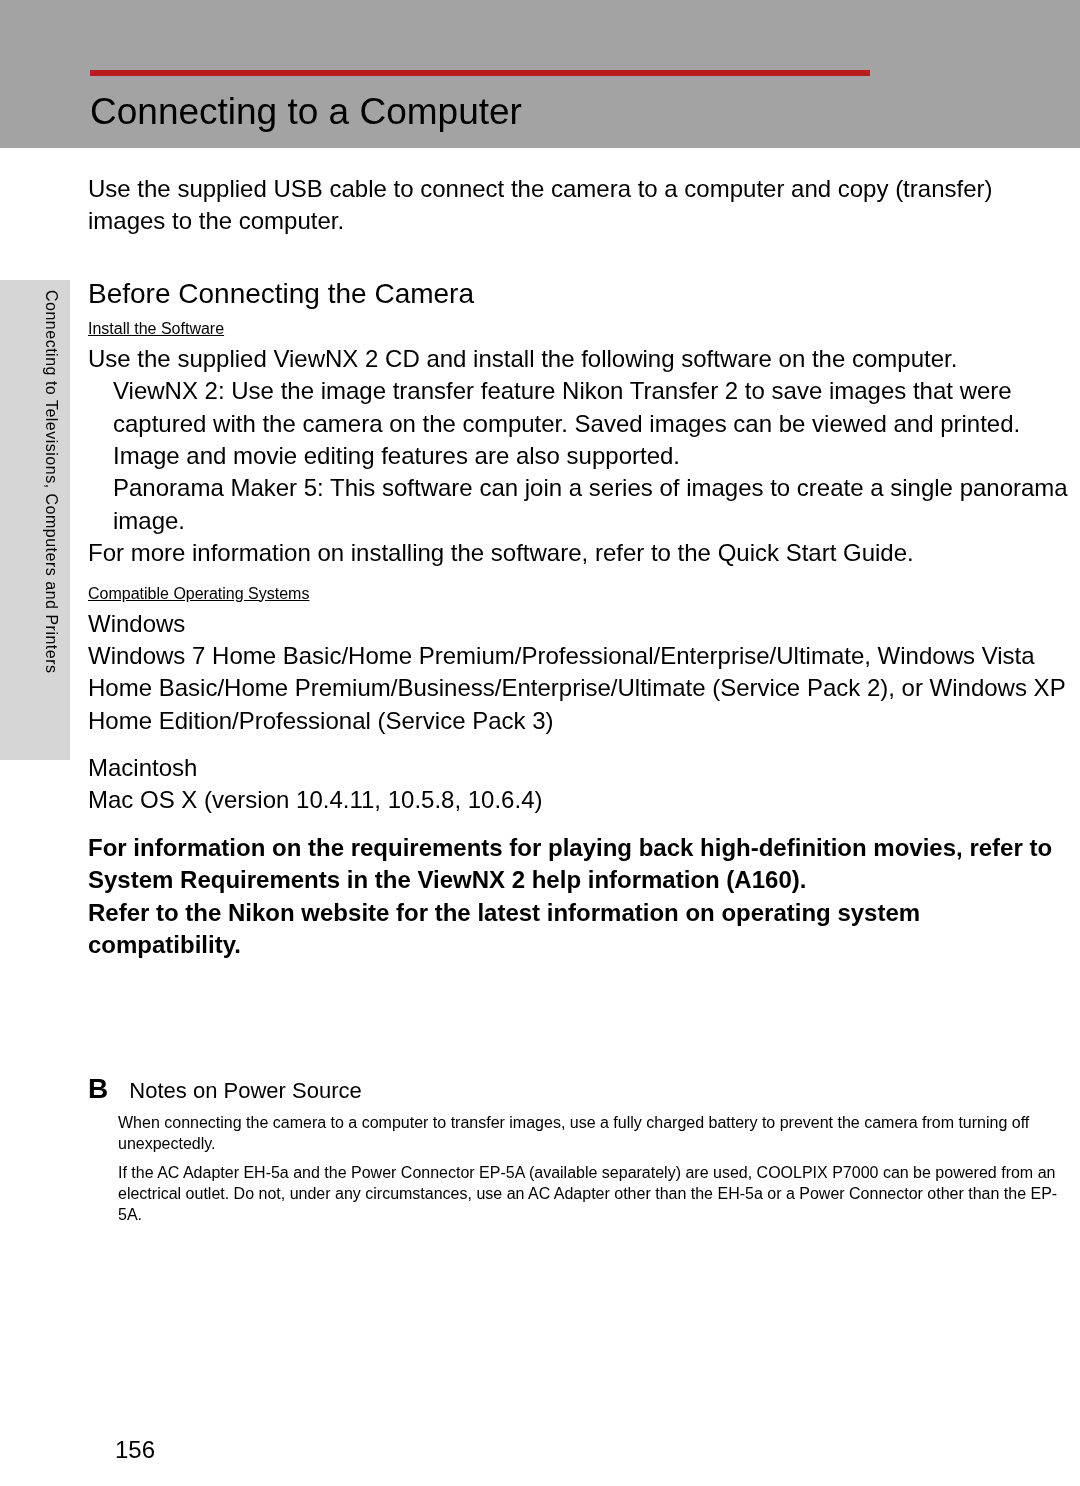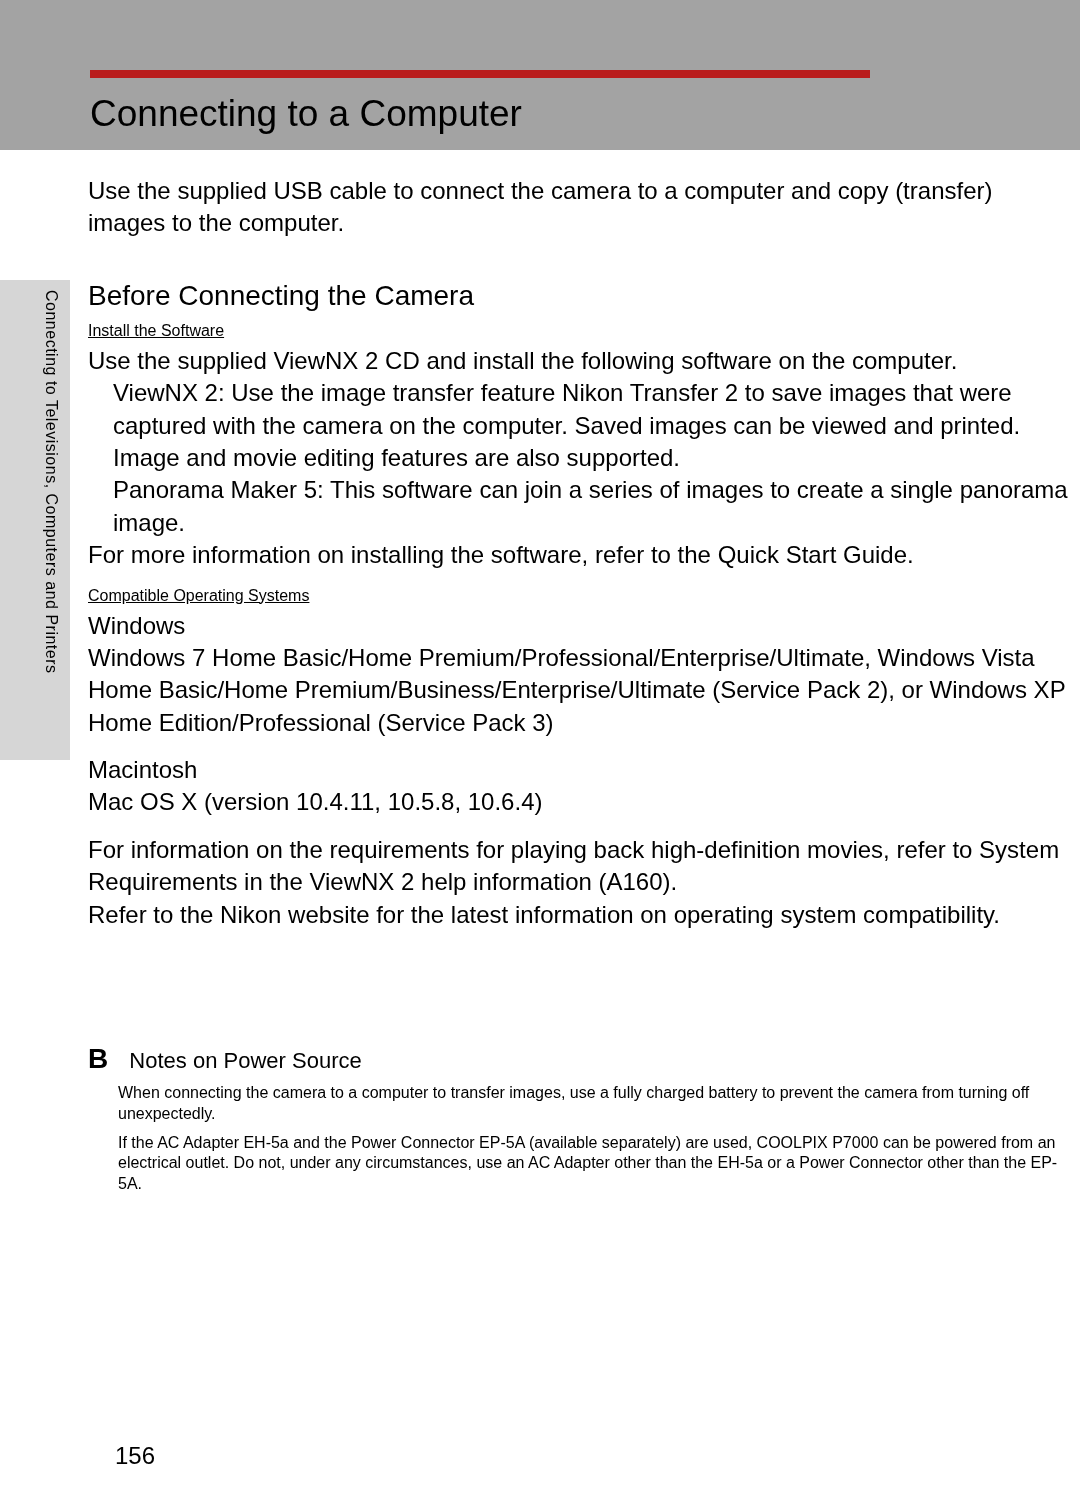--- a/index.html
+++ b/index.html
@@ -18,21 +18,21 @@
     .grey-header {
       background: #a3a3a3;
       width: 100%;
       padding: 70px 0 15px 90px;
       margin-bottom: 25px;
     }
     .grey-header h1 {
       font-size: 37px;
       font-weight: normal;
       color: #000;
-      border-top: 8px solid #b91c1c;
+      border-top: 6px solid #b91c1c;
       padding-top: 15px;
       width: 780px;
     }
     .sidebar-tab {
       position: absolute;
       left: 0;
       top: 280px;
       width: 70px;
       height: 480px;
       background: #d6d6d6;
@@ -95,21 +95,21 @@
     }
     .notes-body {
       font-size: 16px;
       line-height: 1.3;
       margin-left: 30px;
       margin-top: 8px;
     }
     .page-number {
       position: absolute;
       left: 115px;
-      bottom: 16px;
+      bottom: 22px;
       font-size: 24px;
     }
   </style>
 </head>
 <body>
 
 <div class="grey-header">
   <h1>Connecting to a Computer</h1>
 </div>
 
@@ -133,21 +133,21 @@
     <div class="subsection">Compatible Operating Systems</div>
     <div class="body-text" style="font-weight:normal;">Windows</div>
     <div class="body-text">Windows 7 Home Basic/Home Premium/Professional/Enterprise/Ultimate, Windows Vista Home Basic/Home Premium/Business/Enterprise/Ultimate (Service Pack 2), or Windows XP Home Edition/Professional (Service Pack 3)</div>
   </div>
 
   <div class="block">
     <div class="body-text">Macintosh</div>
     <div class="body-text">Mac OS X (version 10.4.11, 10.5.8, 10.6.4)</div>
   </div>
 
-  <div class="block" style="">
+  <div class="block" style="font-weight:bold;">
     <div class="body-text">For information on the requirements for playing back high-definition movies, refer to  System Requirements  in the ViewNX 2 help information (A160).</div>
     <div class="body-text">Refer to the Nikon website for the latest information on operating system compatibility.</div>
   </div>
 
   <div class="notes-section">
     <div class="notes-title">
       <span class="b-icon">B</span>
       <span>Notes on Power Source</span>
     </div>
     <div class="notes-body">When connecting the camera to a computer to transfer images, use a fully charged battery to prevent the camera from turning off unexpectedly.</div>

